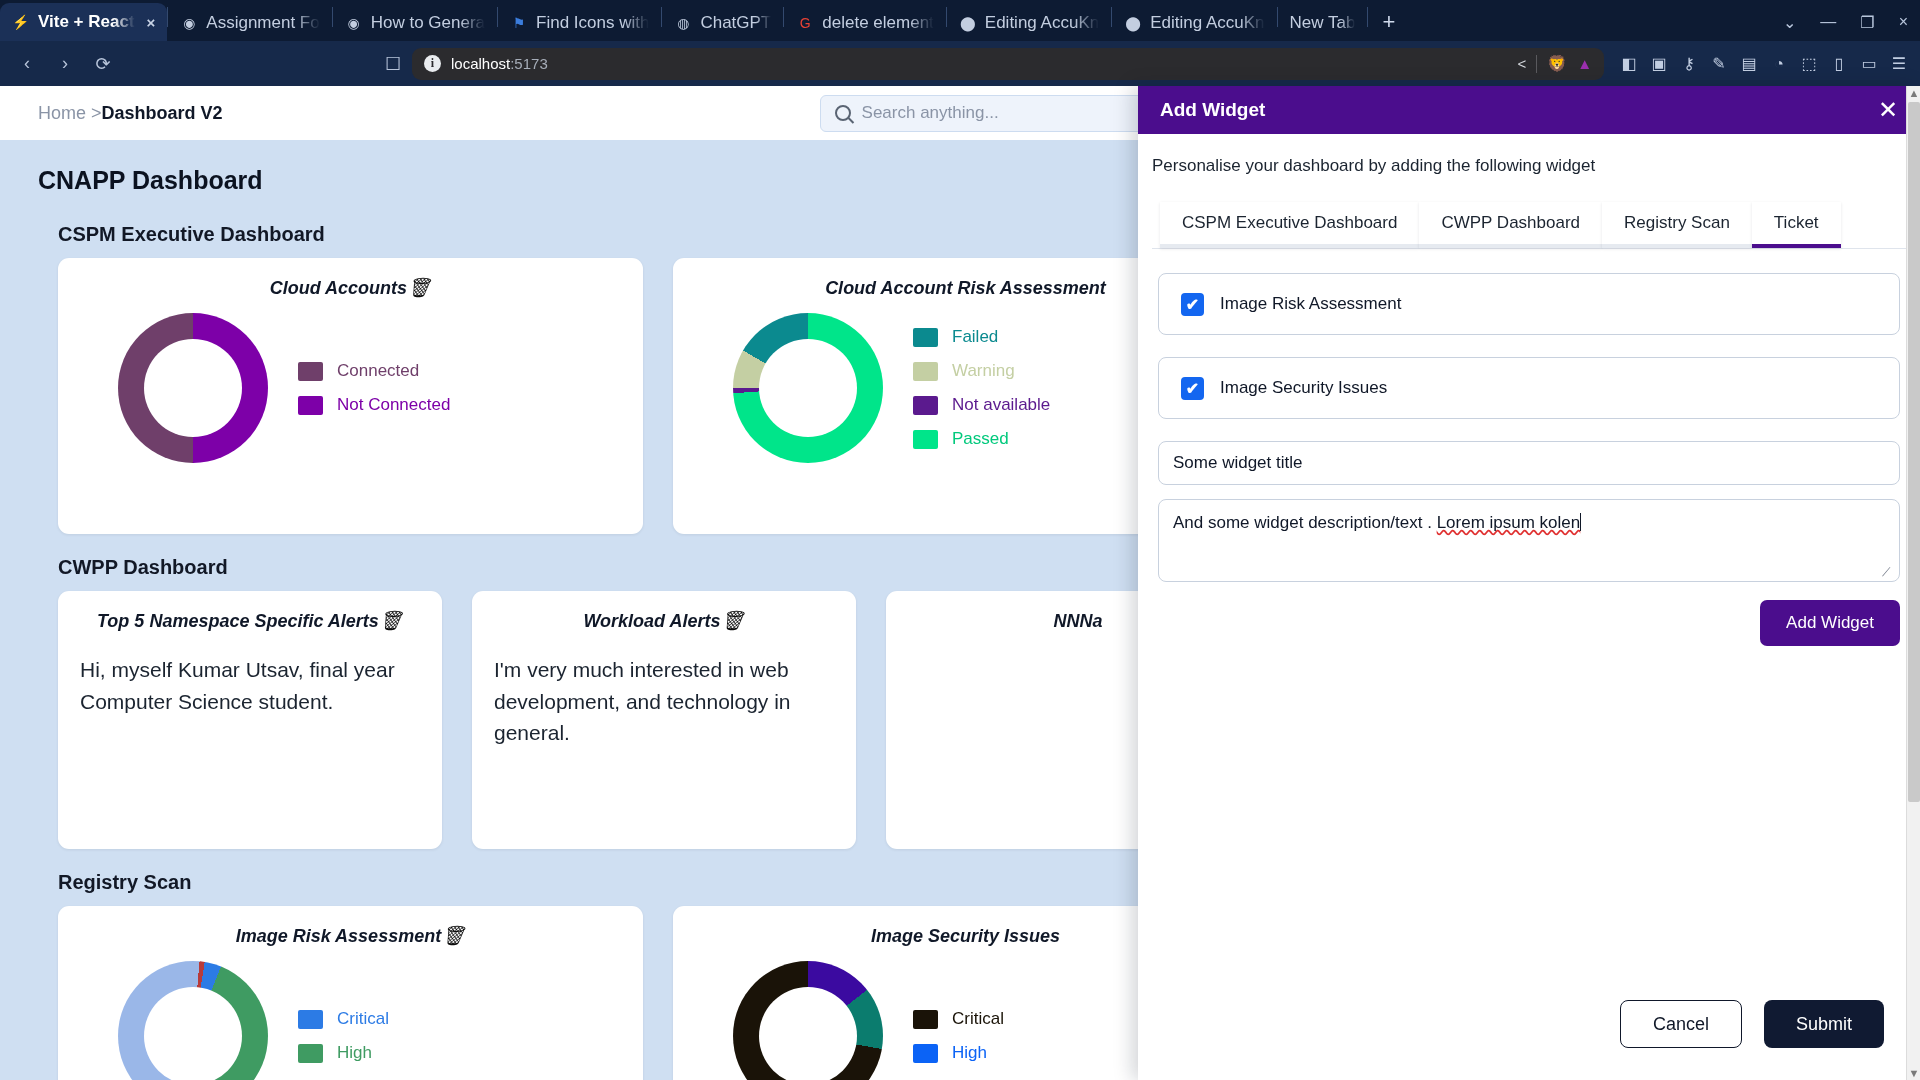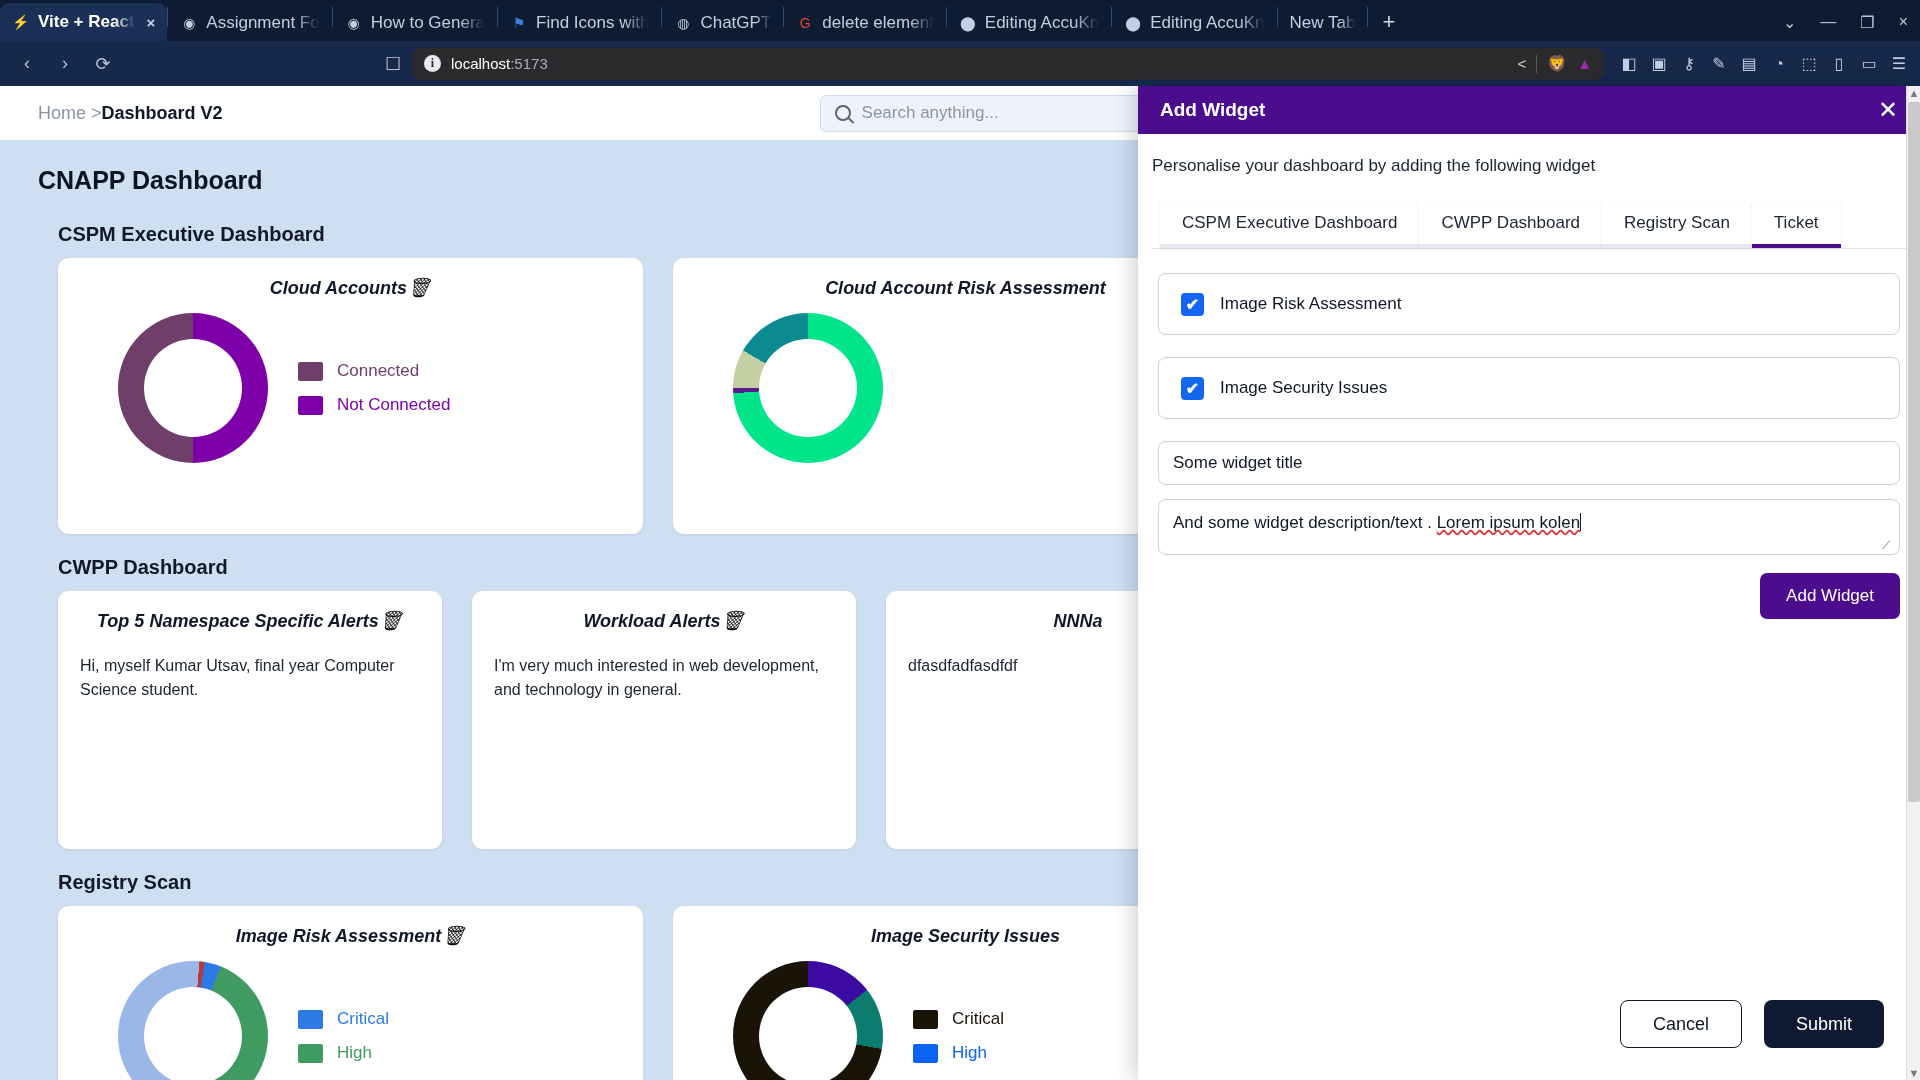--- a/index.html
+++ b/index.html
@@ -114,21 +114,21 @@
   .donut-body { display: flex; align-items: center; gap: 30px; padding-top: 14px; }
   .donut { width: 150px; height: 150px; border-radius: 50%; position: relative; margin-left: 38px; }
   .donut::after {
     content: ''; position: absolute; inset: 26px; background: #fff; border-radius: 50%;
   }
   .legend { display: flex; flex-direction: column; gap: 14px; }
   .legend-row { display: flex; align-items: center; gap: 14px; font-size: 17px; }
   .swatch { width: 25px; height: 19px; flex: 0 0 25px; border-radius: 2px; }
 
   .text-card { width: 384px; height: 258px; }
-  .text-card p { margin-top: 22px; font-size: 16px; color: #1b2430; line-height: 1.5; }
+  .text-card p { margin-top: 22px; font-size: 21px; color: #1b2430; line-height: 1.5; }
 
   .reg-card { width: 585px; height: 276px; }
 
   
   .panel {
     position: absolute; top: 86px; right: 0; width: 782px; height: 994px;
     background: #ffffff; box-shadow: -6px 0 18px rgba(10,20,40,.18);
     display: flex; flex-direction: column;
   }
   .panel-head {
@@ -157,21 +157,21 @@
     display: flex; align-items: center; justify-content: center;
     color: #fff; font-size: 16px; font-weight: 700;
   }
   .check-label { font-size: 17px; color: #101828; }
   .tinput {
     width: 100%; height: 44px; border: 1px solid #c8d1de; border-radius: 8px;
     padding: 0 14px; font-size: 17px; color: #101828; margin-bottom: 14px;
     font-family: "Liberation Sans", sans-serif; background: #fff;
   }
   .tarea {
-    width: 100%; height: 56px; border: 1px solid #c8d1de; border-radius: 8px;
+    width: 100%; height: 83px; border: 1px solid #c8d1de; border-radius: 8px;
     padding: 13px 14px; font-size: 17px; color: #101828; position: relative;
     font-family: "Liberation Sans", sans-serif; background: #fff;
   }
   .tarea .misspell {
     text-decoration: underline wavy #e03131; text-decoration-skip-ink: none;
   }
   .caret { display:inline-block; width:1px; height:18px; background:#101828; vertical-align:-3px; }
   .resize-grip {
     position: absolute; right: 5px; bottom: 4px; width: 12px; height: 12px;
     color: #6b7280; font-size: 12px; transform: rotate(0deg);
@@ -345,20 +345,38 @@
             </div>
           </div>
         </div>
 
         <div class="card donut-card">
           <div class="card-head">
             <div class="card-title">Cloud Account Risk Assessment</div>
           </div>
           <div class="donut-body">
             <div class="donut" style="background: conic-gradient(#00e58a 0deg 266deg, #5b1a8e 266deg 270deg, #c4cfa3 270deg 300deg, #0b8a8f 300deg 360deg);"></div>
+            <div class="legend">
+              <div class="legend-row">
+                <span class="swatch" style="background:#0b8a8f"></span>
+                <span style="color:#0b8a8f">Failed</span>
+              </div>
+              <div class="legend-row">
+                <span class="swatch" style="background:#c4cfa3"></span>
+                <span style="color:#c4cfa3">Warning</span>
+              </div>
+              <div class="legend-row">
+                <span class="swatch" style="background:#5b1a8e"></span>
+                <span style="color:#5b1a8e">Not available</span>
+              </div>
+              <div class="legend-row">
+                <span class="swatch" style="background:#00e58a"></span>
+                <span style="color:#00c97c">Passed</span>
+              </div>
+            </div>
           </div>
         </div>
       </div>
 
       <div class="section-title">CWPP Dashboard</div>
       <div class="cardrow">
         <div class="card text-card">
           <div class="card-head">
             <div class="card-title">Top 5 Namespace Specific Alerts</div>
             <div class="trash">🗑</div>
@@ -369,21 +387,20 @@
           <div class="card-head">
             <div class="card-title">Workload Alerts</div>
             <div class="trash">🗑</div>
           </div>
           <p>I'm very much interested in web development, and technology in general.</p>
         </div>
         <div class="card text-card">
           <div class="card-head">
             <div class="card-title">NNNa</div>
           </div>
-          <p>dfasdfadfasdfdf</p>
         </div>
       </div>
 
       <div class="section-title">Registry Scan</div>
       <div class="cardrow">
         <div class="card reg-card">
           <div class="card-head">
             <div class="card-title">Image Risk Assessment</div>
             <div class="trash">🗑</div>
           </div>

